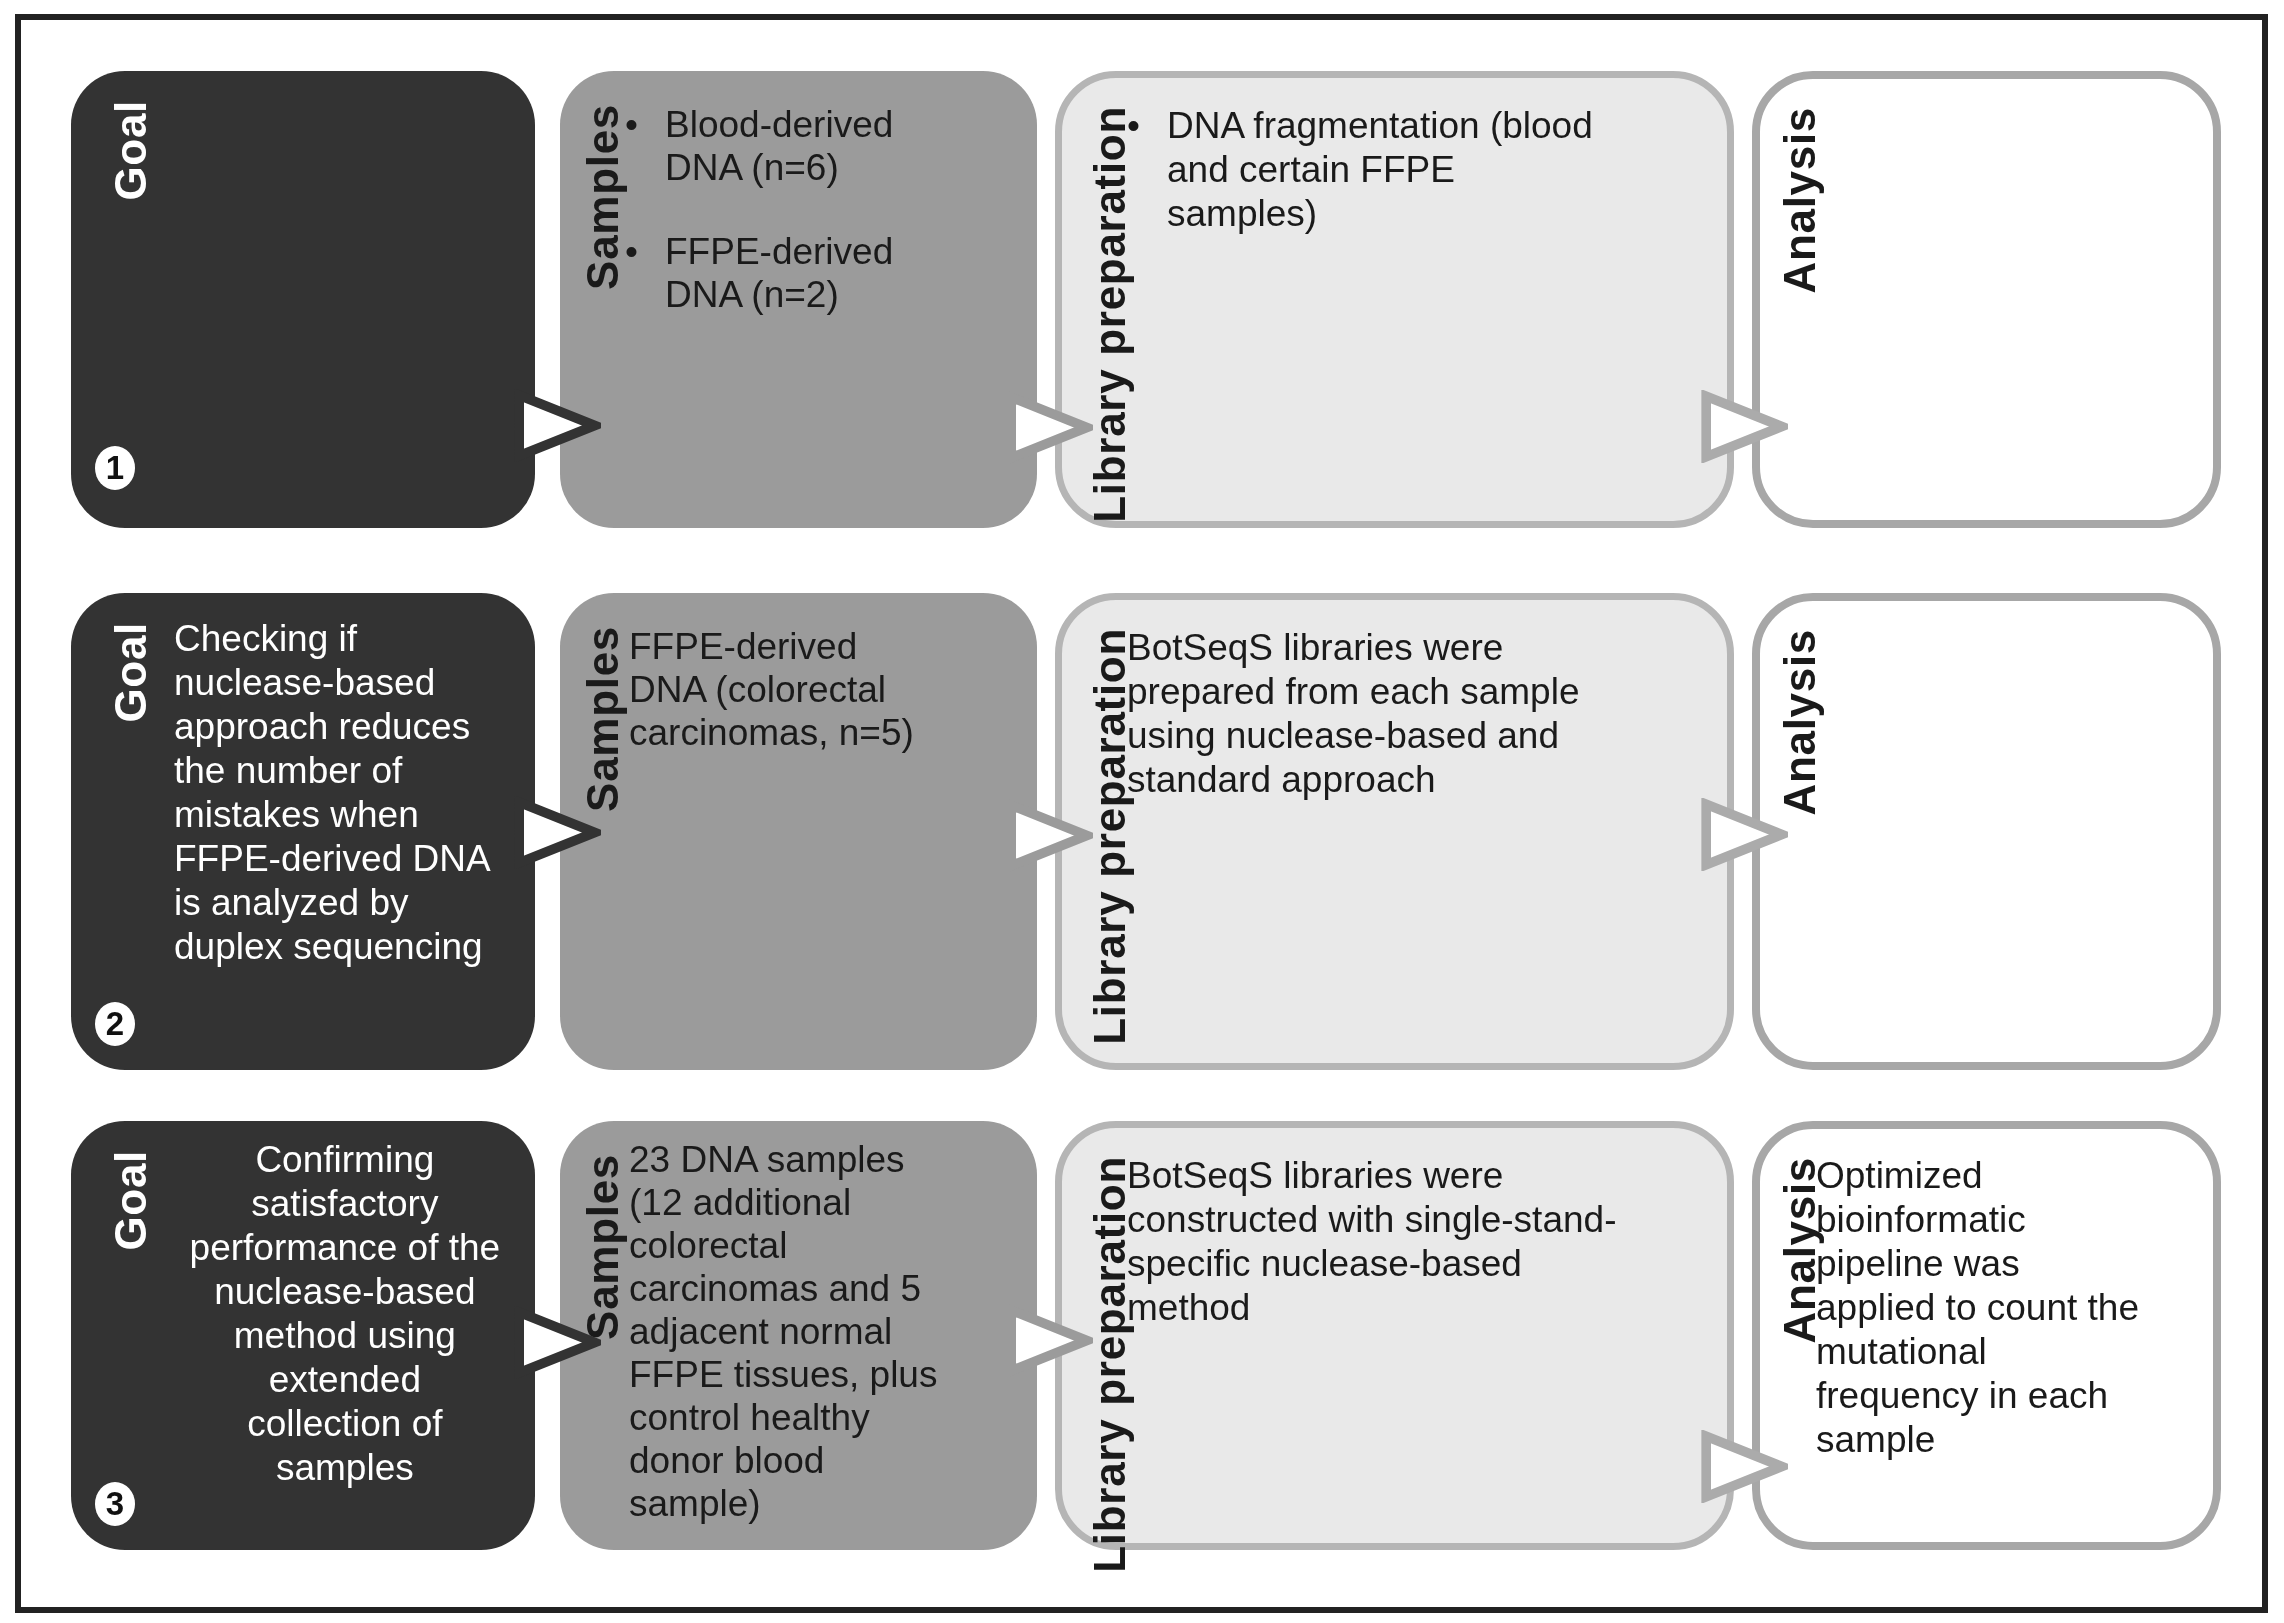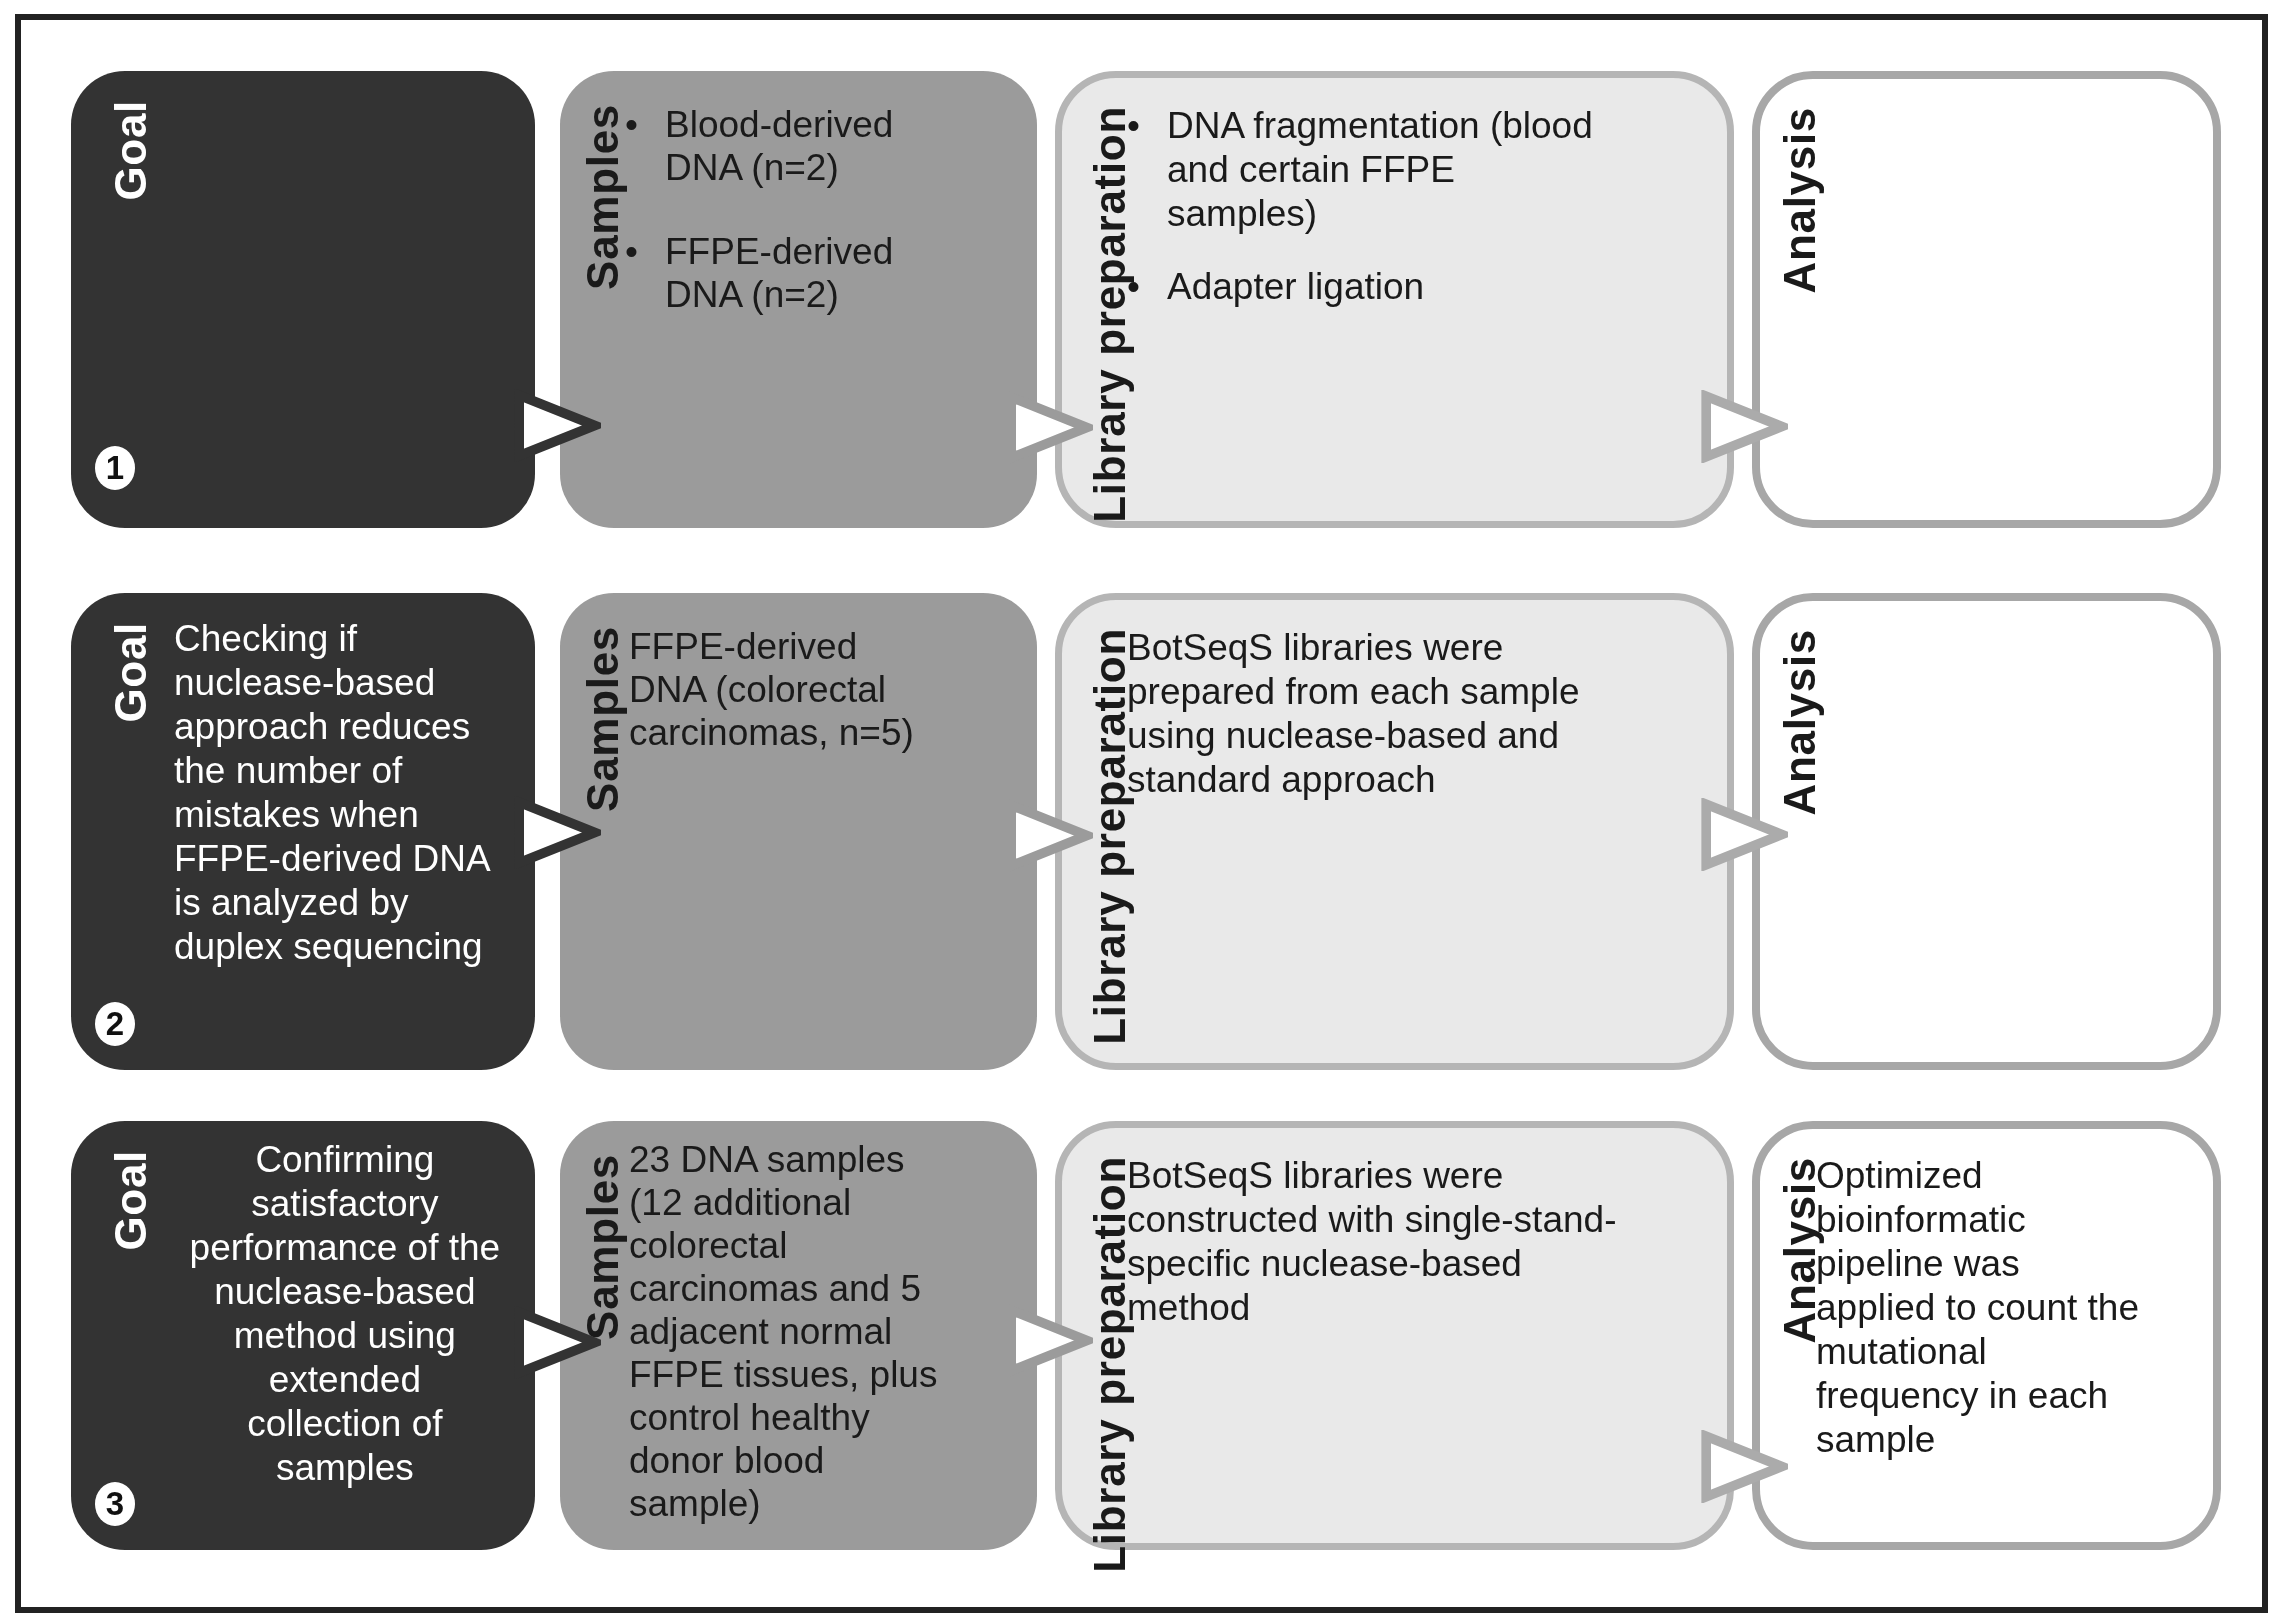--- a/index.html
+++ b/index.html
@@ -123,42 +123,38 @@
   <div class="vlabel">Goal</div>
   <div class="badge">1</div>
 </div>
 
 <div class="box samples r1 c-samples">
   <div class="vlabel">Samples</div>
   <div class="bullet-list">
     <div class="bullet-item">
       <span class="dot"></span>
       <span class="txt">Blood-derived
-DNA (n=2)</span>
+DNA (n=6)</span>
     </div>
     <div class="bullet-item">
       <span class="dot"></span>
       <span class="txt">FFPE-derived
 DNA (n=2)</span>
     </div>
   </div>
 </div>
 
 <div class="box library r1 c-library">
   <div class="vlabel">Library preparation</div>
   <div class="bullet-list">
     <div class="bullet-item">
       <span class="dot"></span>
       <span class="txt">DNA fragmentation (blood
 and certain FFPE
 samples)</span>
-    </div>
-    <div class="bullet-item">
-      <span class="dot"></span>
-      <span class="txt">Adapter ligation</span>
     </div>
   </div>
 </div>
 
 <div class="box analysis r1 c-analysis">
   <div class="vlabel">Analysis</div>
 </div>
 
 <div class="box goal r2 c-goal">
   <div class="vlabel">Goal</div>

